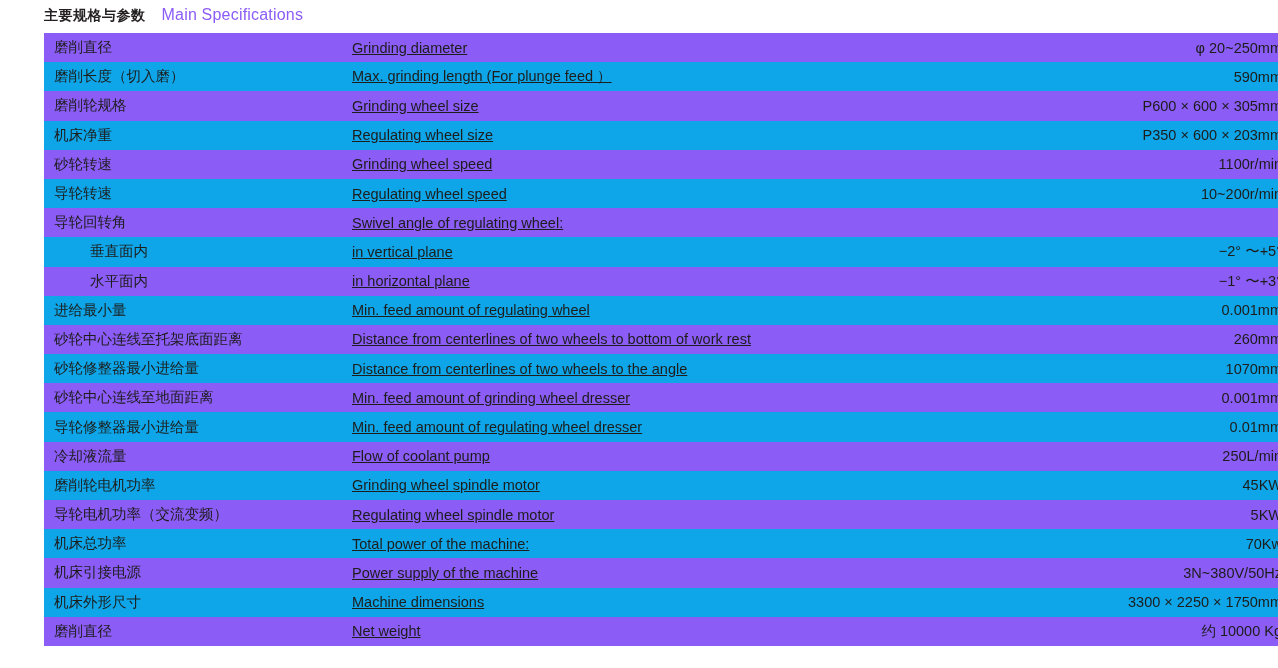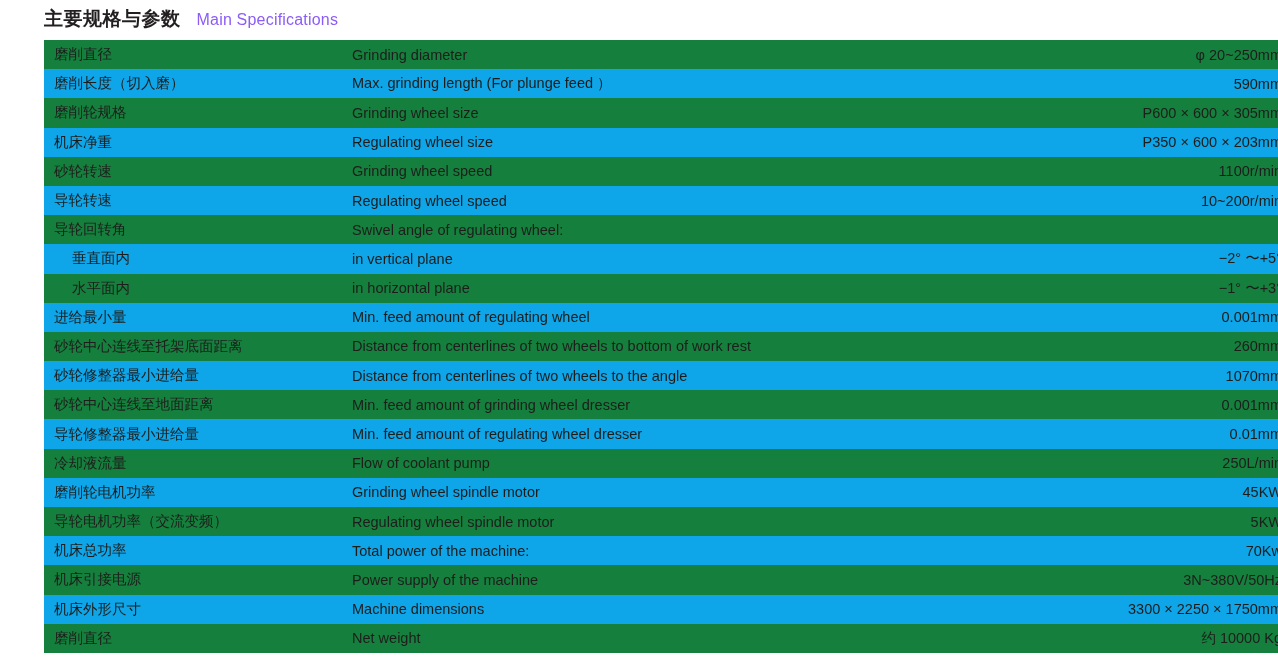--- a/index.html
+++ b/index.html
@@ -28,21 +28,21 @@
     height: 668px;
     background: #ffffff;
   }
   .header {
     padding: 6px 0 8px 44px;
     display: flex;
     align-items: baseline;
     gap: 16px;
   }
   .title-cn {
-    font-size: 19px;
+    font-size: 14px;
     font-weight: bold;
     color: #231f20;
     letter-spacing: 0.5px;
   }
   .title-en {
     font-size: 16px;
     color: #8b5cf6;
     letter-spacing: 0.2px;
   }
   .table-wrap {
@@ -58,28 +58,28 @@
     height: 29.2px;
     padding: 0 10px;
     font-size: 14.5px;
     color: #1d1d1b;
     vertical-align: middle;
     border: none;
     white-space: nowrap;
     overflow: hidden;
   }
   .col-cn { width: 278px; }
-  .col-en { width: 640px; }
+  .col-en { width: 640px; text-decoration: underline; }
   .col-val { width: 270px; text-align: right; }
 
-  tr.tint-a td { background: #15803d; }
+  tr.tint-a td { background: #8b5cf6; }
   tr.tint-b td { background: #0ea5e9; }
 
   td.cn-cell { padding-left: 18px; }
-  td.cn-cell.indent { padding-left: 28px; }
+  td.cn-cell.indent { padding-left: 46px; }
   td.en-cell { padding-left: 6px; }
   td.val-cell { padding-right: 22px; }
 </style>
 </head>
 <body>
 
 <div class="page">
 
   <div class="left-rail"></div>
 

